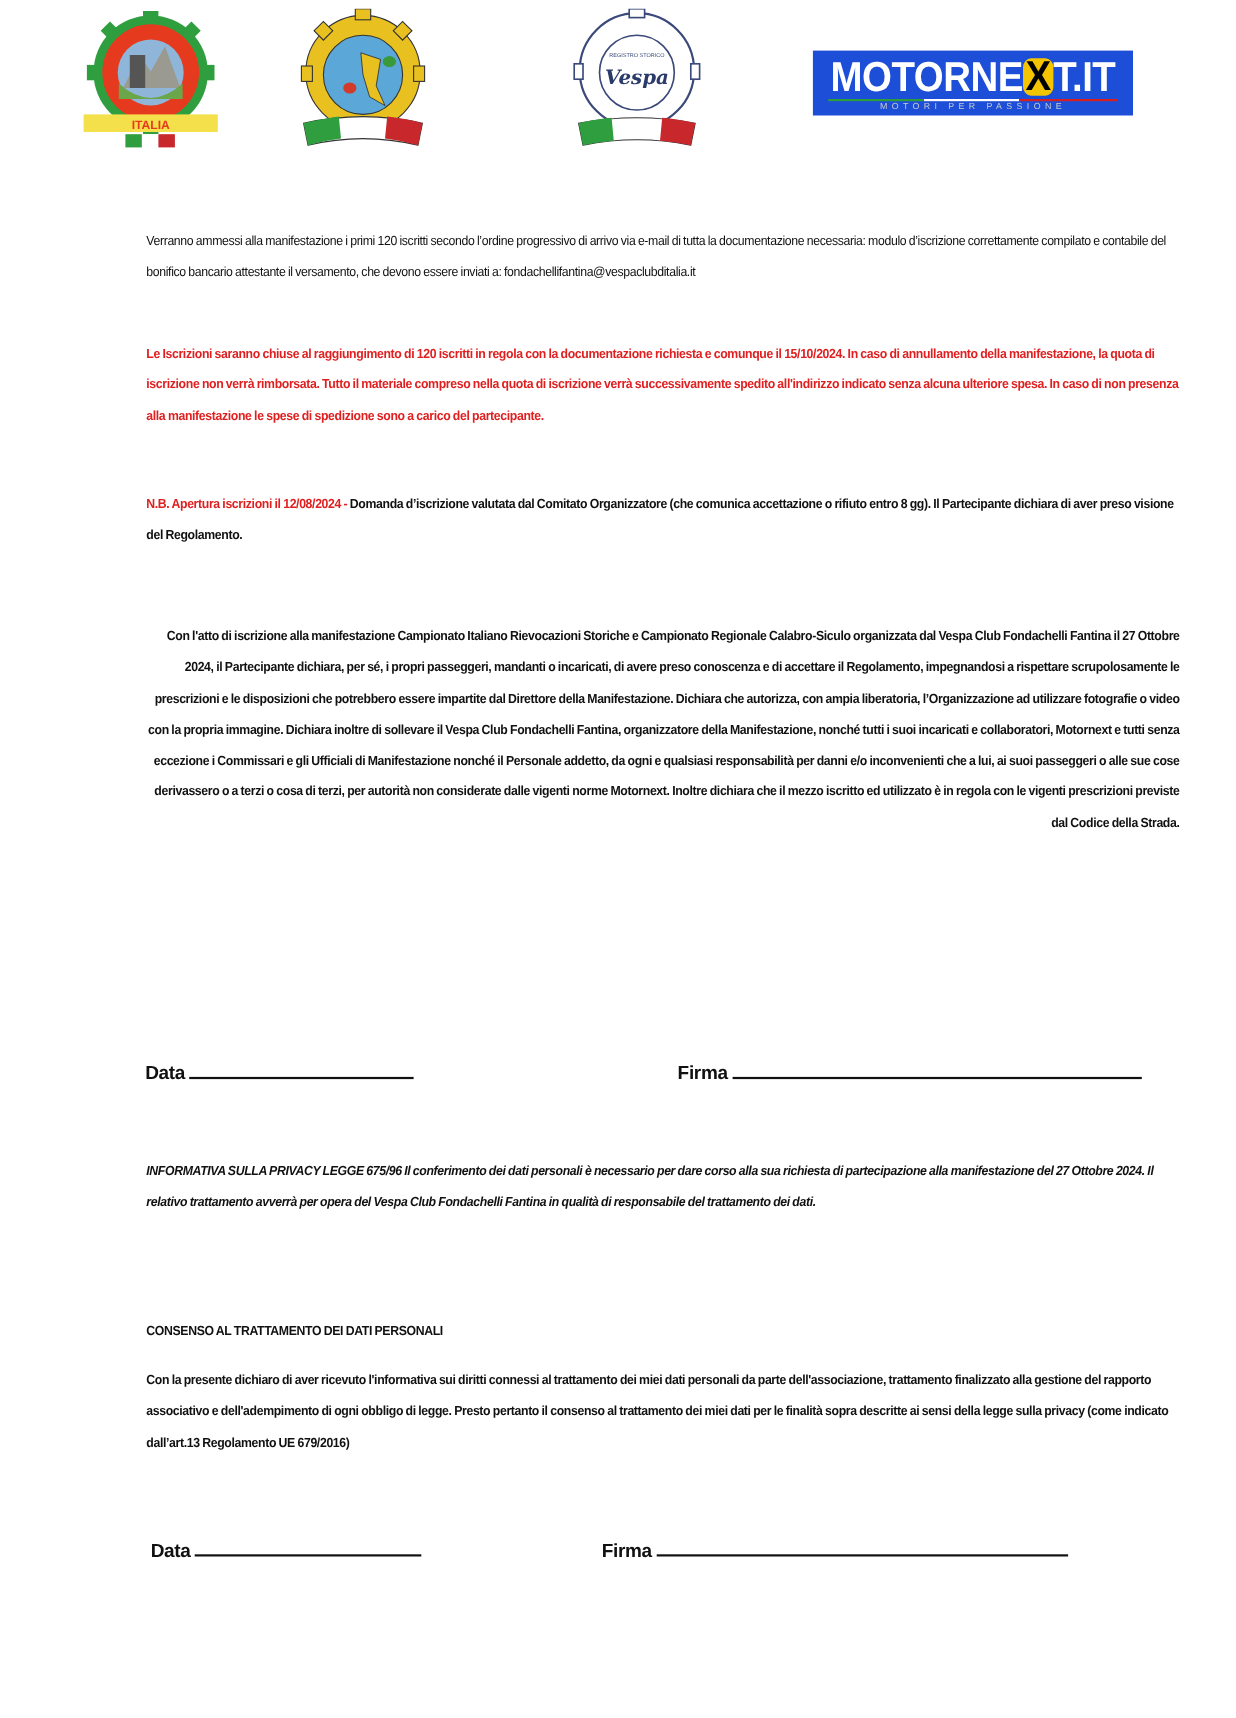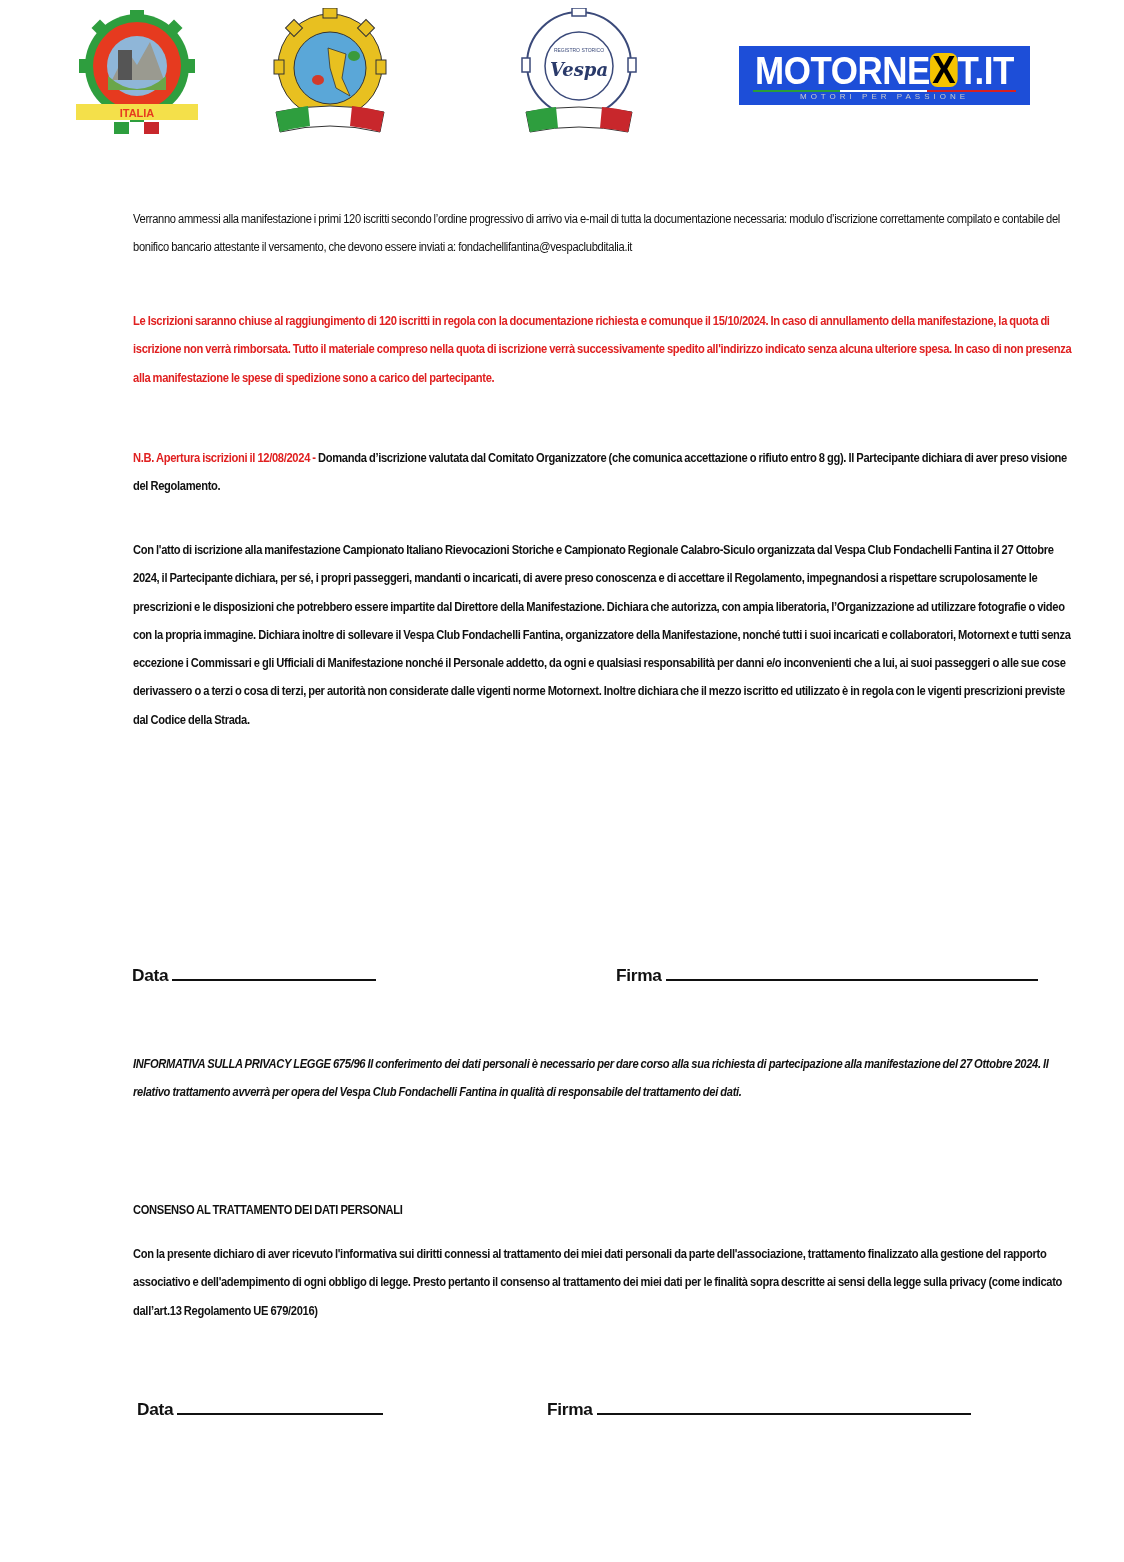--- a/index.html
+++ b/index.html
@@ -22,21 +22,21 @@
             color:#ccc; font-size:8px; letter-spacing:4px; }
 
   .para { position:absolute; left:96px; width:940px; font-size:12px; line-height:28.3px;
           letter-spacing:-0.35px; word-spacing:-0.5px;margin-left:37px; }
   .para .inner { display:block; transform:scaleX(0.93); transform-origin:left top; width:1010px; }
   .bold { font-weight:bold; }
   .red { color:#e02020; }
   #p1 { top:205px; font-weight:normal; }
   #p2 { top:307px; }
   #p3 { top:444px; }
-  #p4 { top:536px; }
+  #p4 { top:564px;text-align:right; }
   #p5 { top:1050px;font-style:italic; }
   #p6 { top:1196px; }
   #p7 { top:1240px; }
 
   .sigline { position:absolute; font-size:17.3px; font-weight:bold; letter-spacing:-0.3px; white-space:nowrap;margin-left:36px; }
   .sigline .u { display:inline-block; border-bottom:2px solid #111; vertical-align:baseline; height:14px; margin-left:4px; }
   #sig1-data { left:96px; top:965px; }
   #sig1-data .u { width:204px; }
   #sig1-firma { left:580px; top:965px; }
   #sig1-firma .u { width:372px; }

